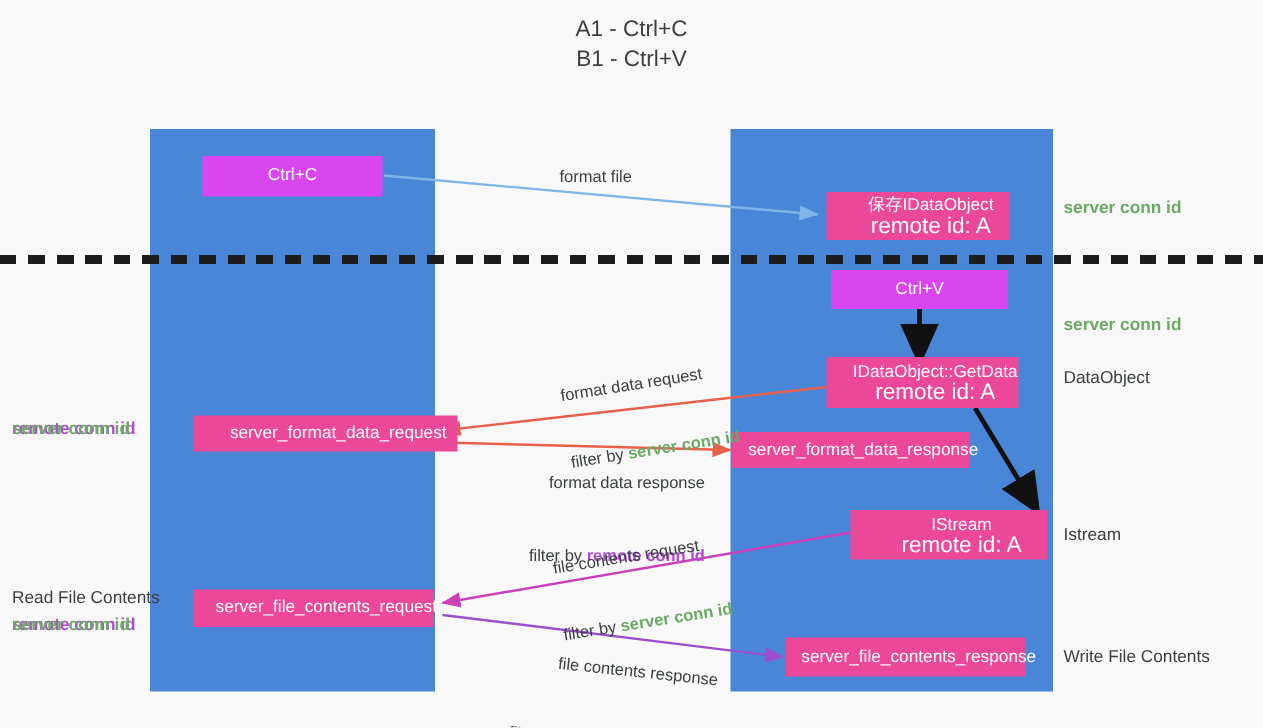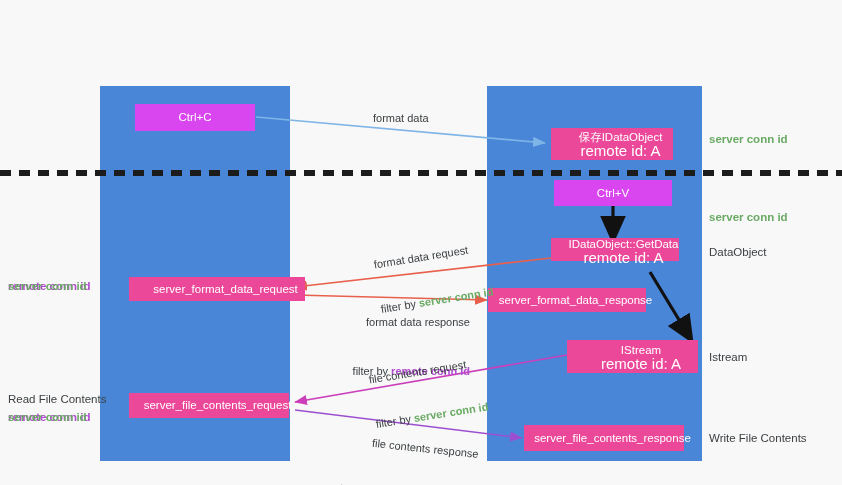--- a/index.html
+++ b/index.html
@@ -94,20 +94,22 @@
     font-weight: bold;
     white-space: pre;
     line-height: 14px;
   }
 </style>
 </head>
 <body>
 
 <div id="canvas">
 
+  <div class="title">A1 - Ctrl+C
+B1 - Ctrl+V</div>
 
   <div class="col-header" style="left:100px; top:58px; width:190px;">
     <div>A1</div>
     <div>remote</div>
   </div>
 
   <div class="col-header" style="left:487px; top:58px; width:215px;">
     <div>B1</div>
     <div>connection</div>
   </div>
@@ -157,21 +159,21 @@
 
   <div class="node orange" style="left:551px; top:128px; width:122px; height:32px;">
     <span>保存IDataObject</span>
     <span class="l2">remote id: A</span>
   </div>
 
   <div class="node green" style="left:554px; top:180px; width:118px; height:26px;">
     <span>Ctrl+V</span>
   </div>
 
-  <div class="node orange" style="left:551px; top:238px; width:128px; height:23px;justify-content:space-between;">
+  <div class="node orange" style="left:551px; top:238px; width:128px; height:34px;">
     <span>IDataObject::GetData</span>
     <span class="l2">remote id: A</span>
   </div>
 
   <div class="node orange" style="left:567px; top:340px; width:131px; height:33px;">
     <span>IStream</span>
     <span class="l2">remote id: A</span>
   </div>
 
   <div class="node orange" style="left:129px; top:277px; width:176px; height:24px;">
@@ -205,21 +207,21 @@
     <div class="lbl-conn green-text">server conn id</div>
   </div>
 
   <div class="side-label" style="left:8px; top:392px;text-align:center;">Read File Contents</div>
 
   <div style="position:absolute; left:8px; top:410px;">
     <div class="lbl-conn purple-text">remote conn id</div>
     <div class="lbl-conn green-text">server conn id</div>
   </div>
 
-  <div class="edge-label" style="left:373px; top:111px;">format data</div>
+  <div class="edge-label" style="left:373px; top:111px;">format file</div>
 
   <div class="edge-label rot-up" style="left:368px; top:228px;">
     <div>format data request</div>
     <div><span>filter by </span><span class="em green-text">server conn id</span></div>
   </div>
 
   <div class="edge-label" style="left:366px; top:285px;">
     <div>format data response</div>
     <div style="margin-top:4px; margin-left:-25px;text-align:right;"><span>filter by </span><span class="em purple-text">remote conn id</span></div>
   </div>

